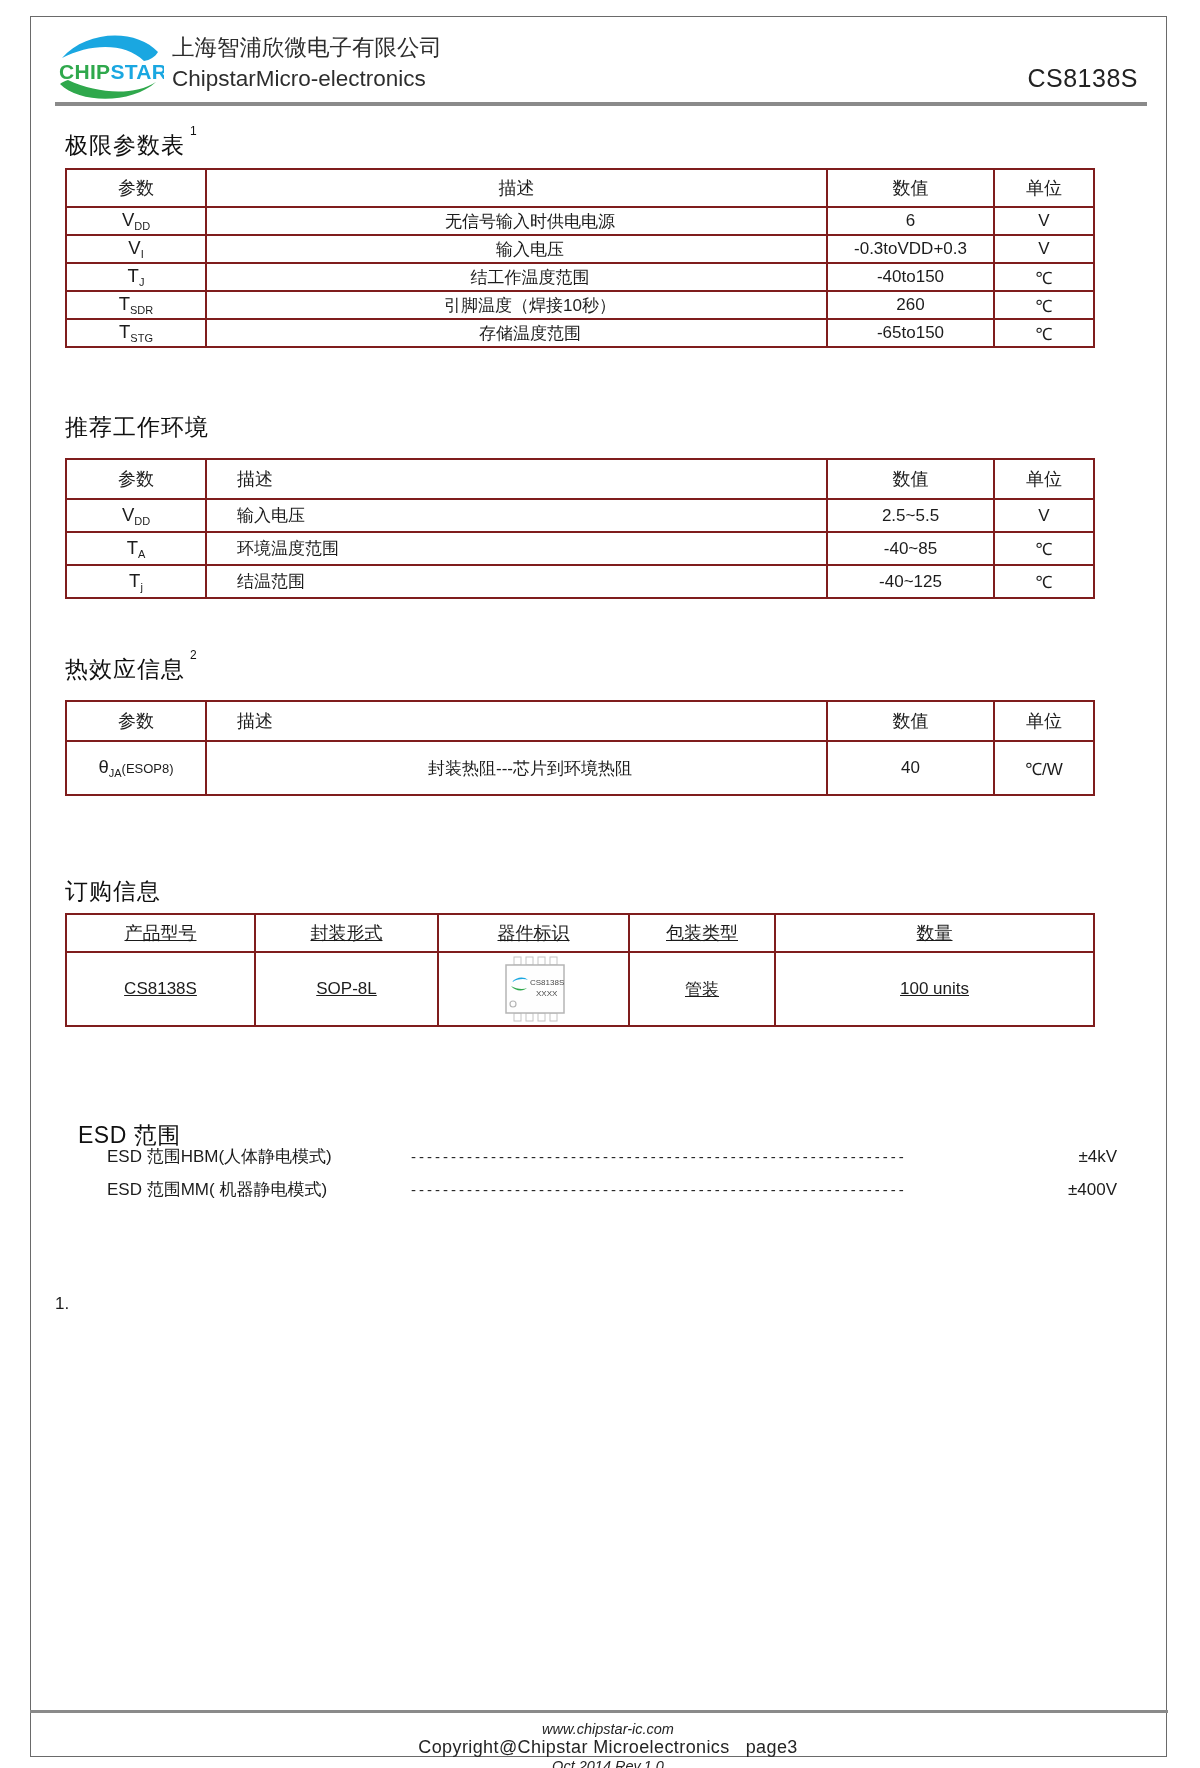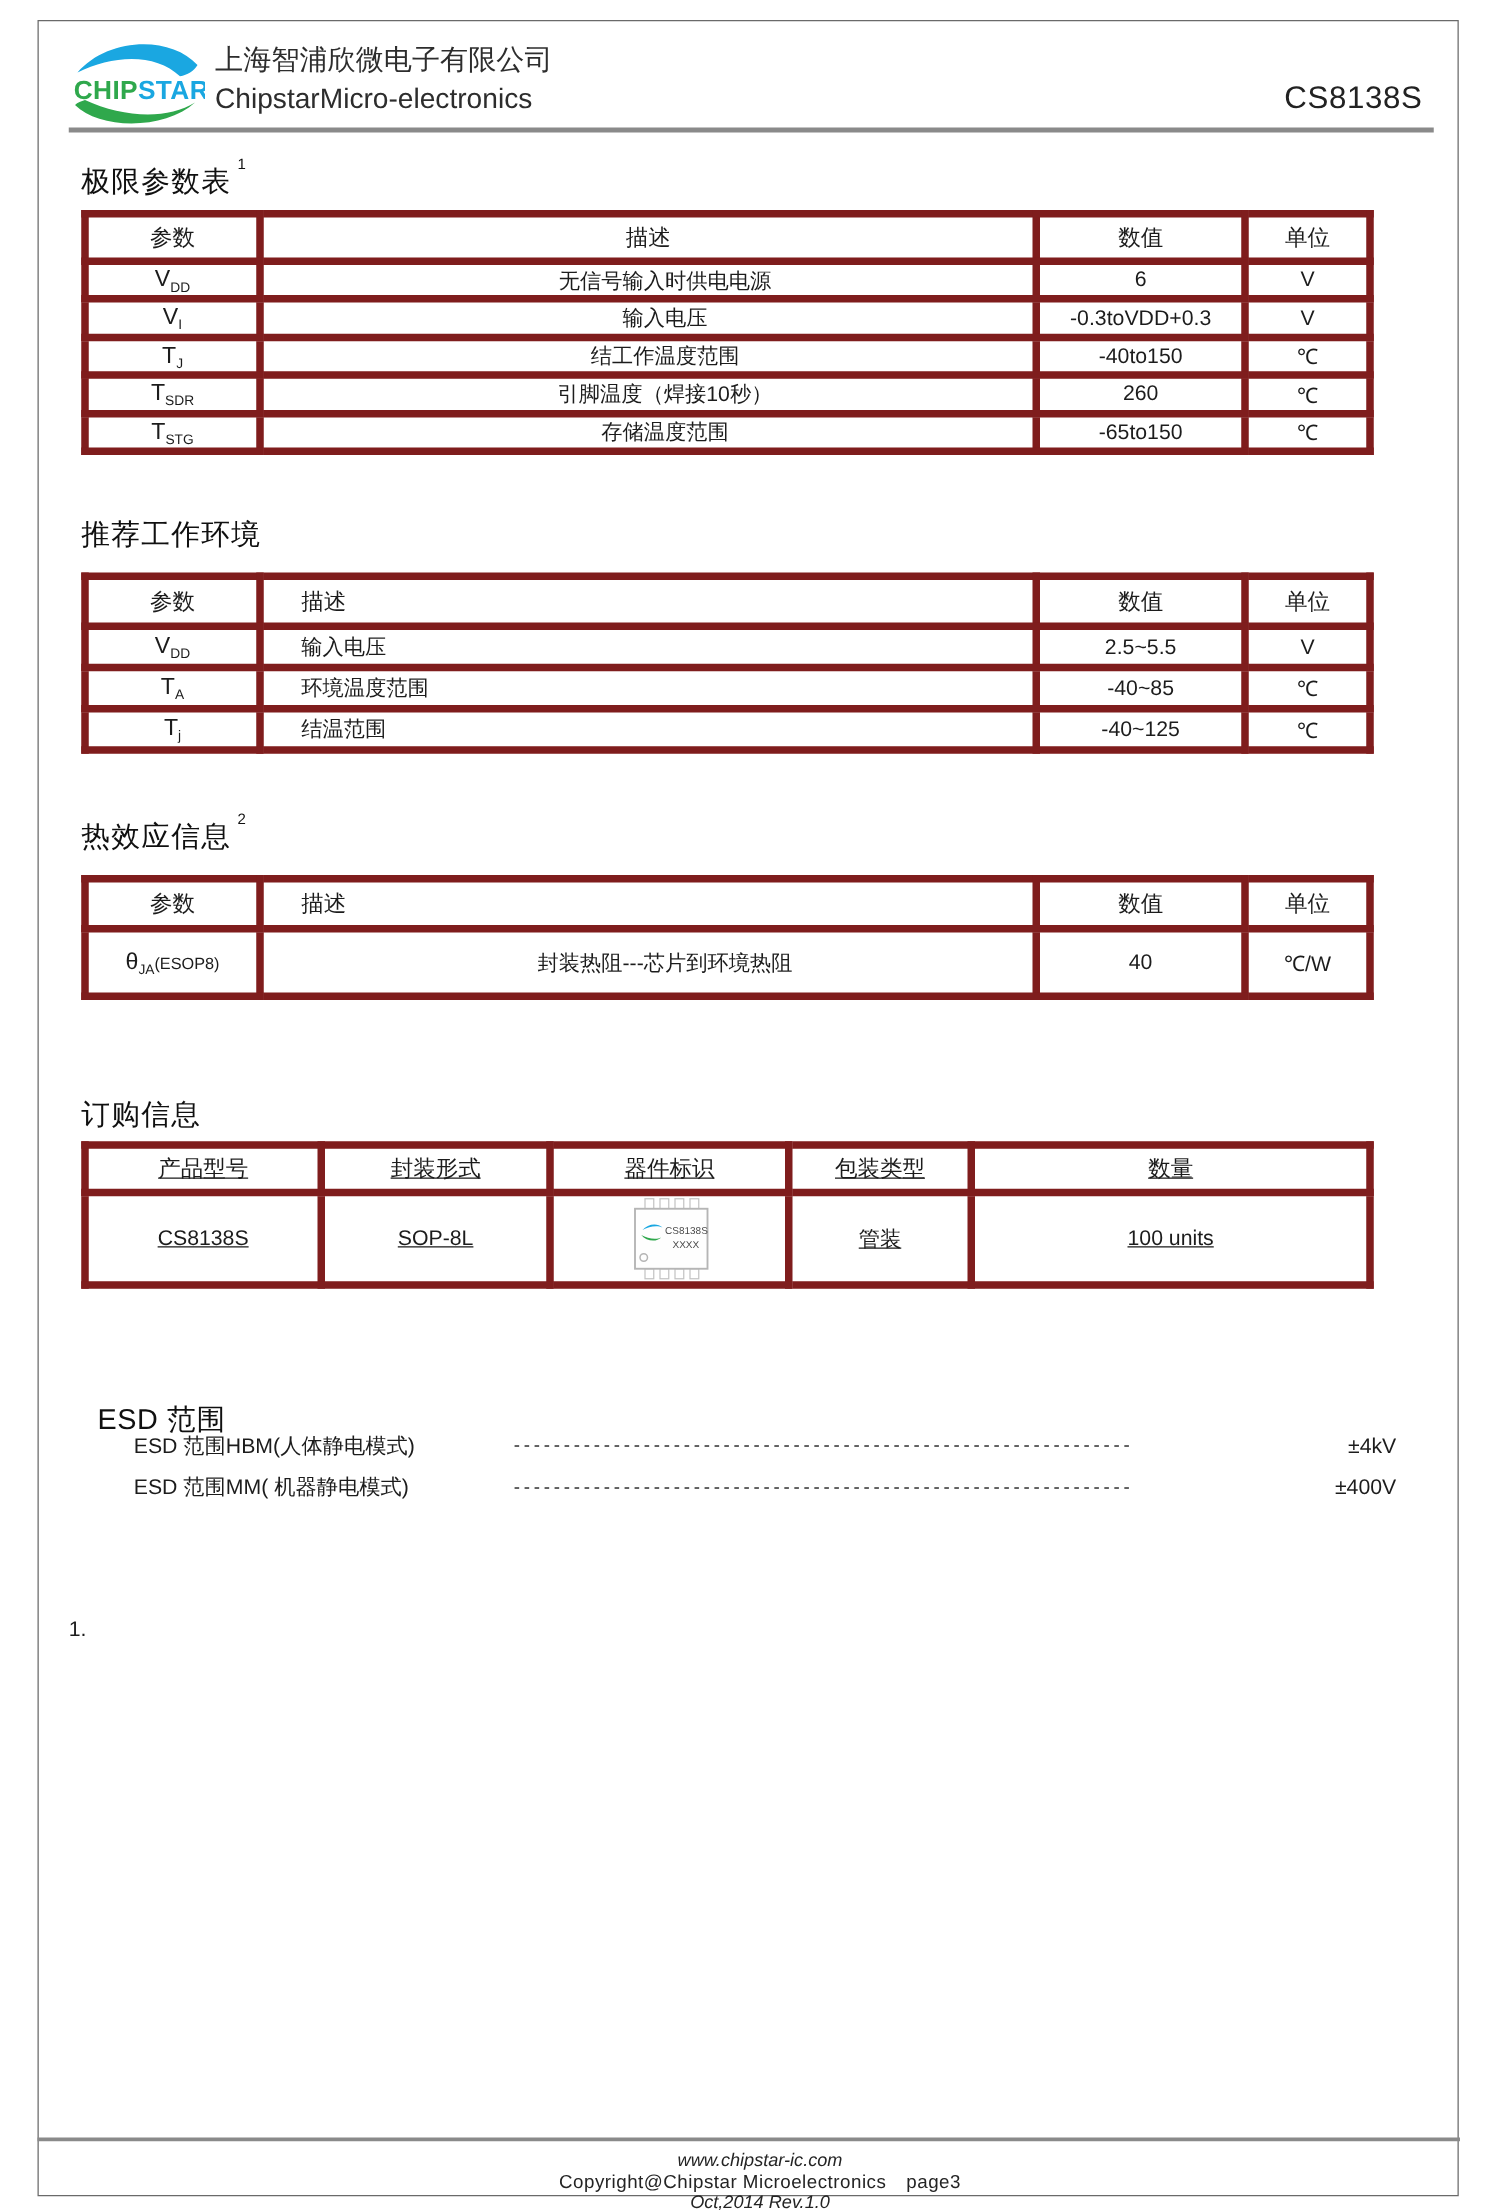--- a/index.html
+++ b/index.html
@@ -17,21 +17,21 @@
   .header-rule { position:absolute; left:55px; top:102px; width:1092px; height:4px; background:#8a8a8a; }
 
   
   .sec-title { position:absolute; left:65px; font-size:23px; color:#101010; letter-spacing:1px; }
   .sec-title .fn { font-size:12px; vertical-align:18px; margin-left:5px; letter-spacing:0; }
   .t1 { top:124px; } .t2 { top:412px; } .t3 { top:648px; } .t4 { top:876px; }
   .t5 { top:1120px; left:78px; letter-spacing:0.5px; }
 
   
   .tbl { position:absolute; left:65px; width:1028px; border-collapse:collapse; table-layout:fixed; background:#fff; }
-  .tbl th, .tbl td { border:6px solid #7f1d1d; text-align:center; font-weight:normal; padding:0; color:#1c1c1c; }
+  .tbl th, .tbl td { border:2px solid #7f1d1d; text-align:center; font-weight:normal; padding:0; color:#1c1c1c; }
   .tbl th { font-size:18px; }
   .tbl td { font-size:17px; }
   .tbl .c-desc { text-align:center; padding-left:27px; }
   .pbase { font-size:18.5px; }
   .psub { font-size:11px; }
   .psuffix { font-size:13px; }
 
   .tbl-abs { top:168px; }
   .tbl-abs th { height:38px; }
   .tbl-abs td { height:28px; }
@@ -61,21 +61,21 @@
   .esd-value { margin-left:auto; font-size:17px; color:#1c1c1c; }
 
   
   .notes { position:absolute; left:55px; top:1290px; width:1060px; display:flex; font-size:17px; line-height:27px; color:#1c1c1c; }
   .note-num { width:24px; flex:none; }
 
   
   .footer-rule { position:absolute; left:30px; top:1710px; width:1138px; height:3px; background:#8a8a8a; }
   .footer { position:absolute; left:52px; top:1721px; width:1112px; display:flex; align-items:center; color:#242424;flex-direction:column; }
   .f-left { flex:1; font-style:italic; font-size:14.5px; }
-  .f-center { display:flex; gap:16px; font-size:15px; letter-spacing:0.4px;align-items:flex-end; }
+  .f-center { display:flex; gap:16px; font-size:18px; letter-spacing:0.4px;align-items:flex-end; }
   .f-right { flex:1; text-align:right; font-style:italic; font-size:14.5px; }
 </style>
 </head>
 <body>
 
 <div class="page">
   <div class="page-border"></div>
 
   <svg class="logo" viewBox="0 0 112 80">
     <path d="M10 32 C 34 4 84 2 106 26 C 103 31 98 34 92 35 C 72 16 38 18 10 32 Z" fill="#1aa7e1"></path>

